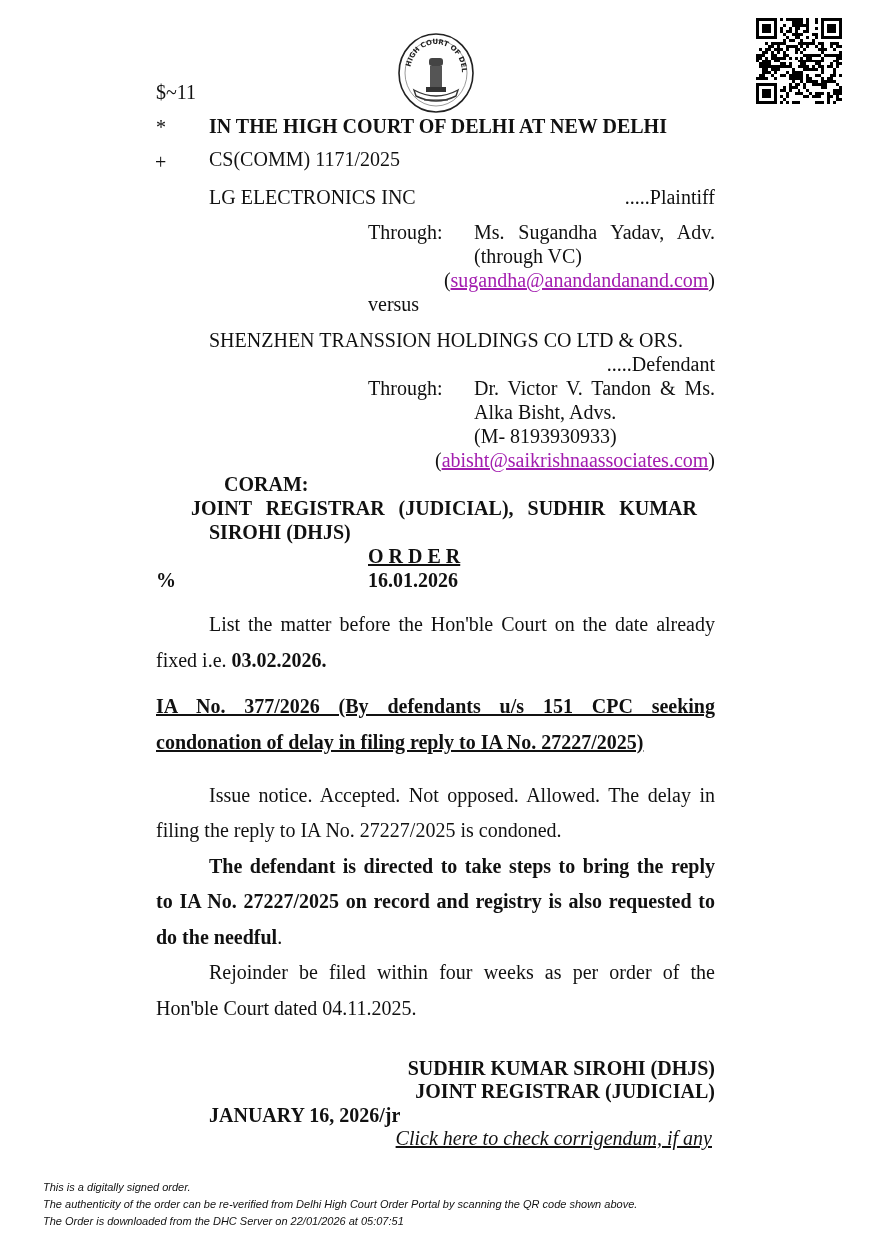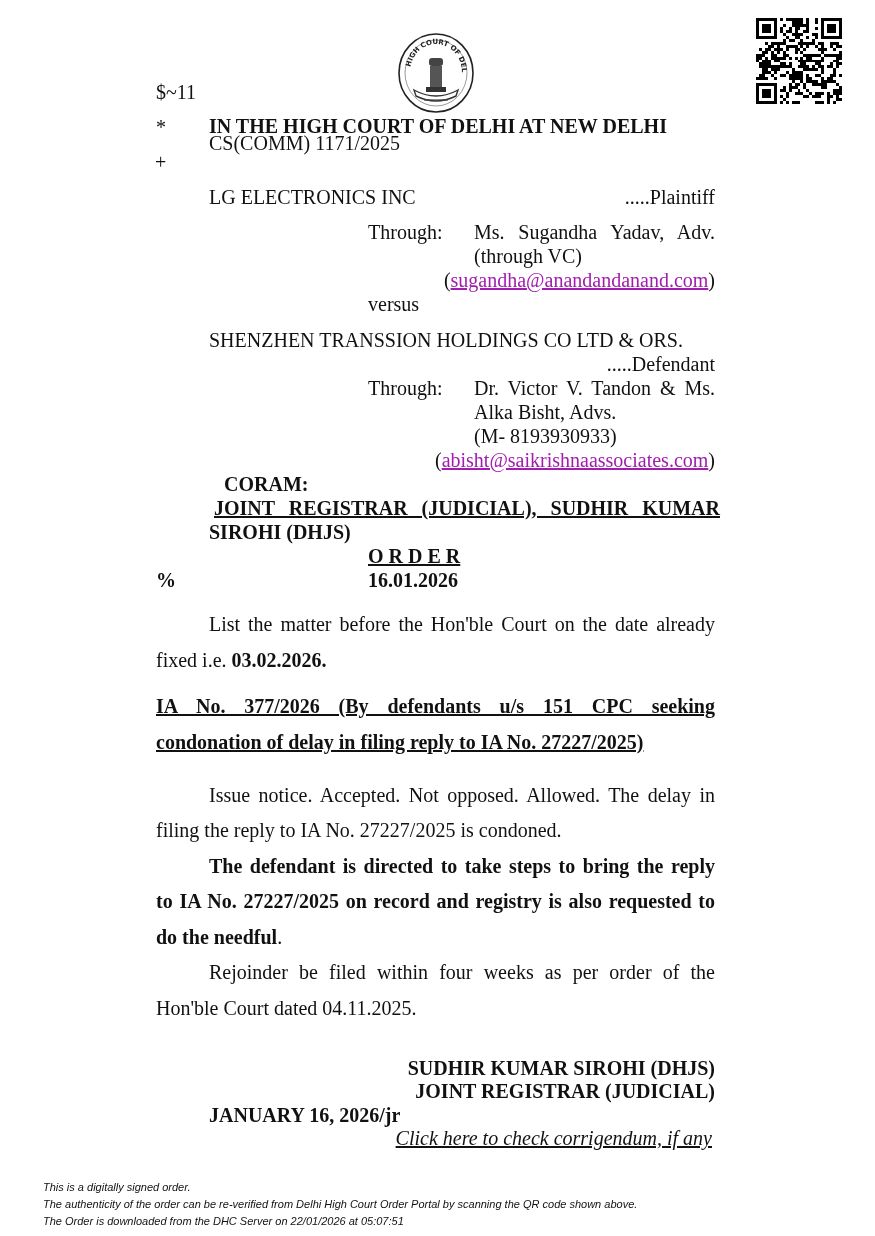--- a/index.html
+++ b/index.html
@@ -364,40 +364,40 @@
   <rect x="34" y="34" width="12" height="22" fill="#555"></rect>
   <rect x="30" y="55" width="20" height="5" fill="#333"></rect>
   <path d="M18,58 Q40,70 62,58 L60,64 Q40,74 20,64 Z" fill="none" stroke="#333" stroke-width="1.4"></path>
   <line x1="28" y1="68" x2="52" y2="68" stroke="#444" stroke-width="1.2"></line>
 </svg>
 
 <div class="abs t20" style="left:156px; top:80px;">$~11</div>
 <div class="abs t20" style="left:156px; top:115px;">*</div>
 <div class="abs t20 b" style="left:209px; top:114px;">IN THE HIGH COURT OF DELHI AT NEW DELHI</div>
 <div class="abs t20" style="left:155px; top:150px;">+</div>
-<div class="abs t20" style="left:209px; top:131px;">CS(COMM) 1171/2025</div>
+<div class="abs t20" style="left:209px; top:147px;">CS(COMM) 1171/2025</div>
 
 <div class="abs t20" style="left:209px; top:185px;">LG ELECTRONICS INC</div>
 <div class="abs t20 right" style="right:160px; top:185px;">.....Plaintiff</div>
 <div class="abs t20" style="left:368px; top:220px;">Through:</div>
 <div class="abs t20 just" style="left:474px; top:220px; width:241px;">Ms. Sugandha Yadav, Adv.</div>
 <div class="abs t20" style="left:474px; top:244px;">(through VC)</div>
 <div class="abs t20 right" style="right:160px; top:268px;"><span>(</span><span class="link">sugandha@anandandanand.com</span><span>)</span></div>
 <div class="abs t20" style="left:368px; top:292px;">versus</div>
 
 <div class="abs t20" style="left:209px; top:328px;">SHENZHEN TRANSSION HOLDINGS CO LTD &amp; ORS.</div>
 <div class="abs t20 right" style="right:160px; top:352px;">.....Defendant</div>
 <div class="abs t20" style="left:368px; top:376px;">Through:</div>
 <div class="abs t20 just" style="left:474px; top:376px; width:241px;">Dr. Victor V. Tandon &amp; Ms.</div>
 <div class="abs t20" style="left:474px; top:400px;">Alka Bisht, Advs.</div>
 <div class="abs t20" style="left:474px; top:424px;">(M- 8193930933)</div>
 <div class="abs t20 right" style="right:160px; top:448px;"><span>(</span><span class="link">abisht@saikrishnaassociates.com</span><span>)</span></div>
 
 <div class="abs t20 b" style="left:224px; top:472px;">CORAM:</div>
-<div class="abs t20 b just" style="left:214px; top:496px; width:506px;text-decoration:underline;">JOINT REGISTRAR (JUDICIAL), SUDHIR KUMAR</div>
+<div class="abs t20 b just" style="left:191px; top:496px; width:506px;">JOINT REGISTRAR (JUDICIAL), SUDHIR KUMAR</div>
 <div class="abs t20 b" style="left:209px; top:520px;">SIROHI (DHJS)</div>
 
 <div class="abs t20 b u" style="left:368px; top:544px;">O R D E R</div>
 <div class="abs t20 b" style="left:156px; top:568px;">%</div>
 <div class="abs t20 b" style="left:368px; top:568px;">16.01.2026</div>
 
 <div class="abs t20 just" style="left:209px; top:612px; width:506px;">List the matter before the Hon'ble Court on the date already</div>
 <div class="abs t20" style="left:156px; top:648px;"><span>fixed i.e. </span><span class="b">03.02.2026.</span></div>
 
 <div class="abs t20 b u just" style="left:156px; top:694px; width:559px;">IA No. 377/2026 (By defendants u/s 151 CPC seeking</div>

